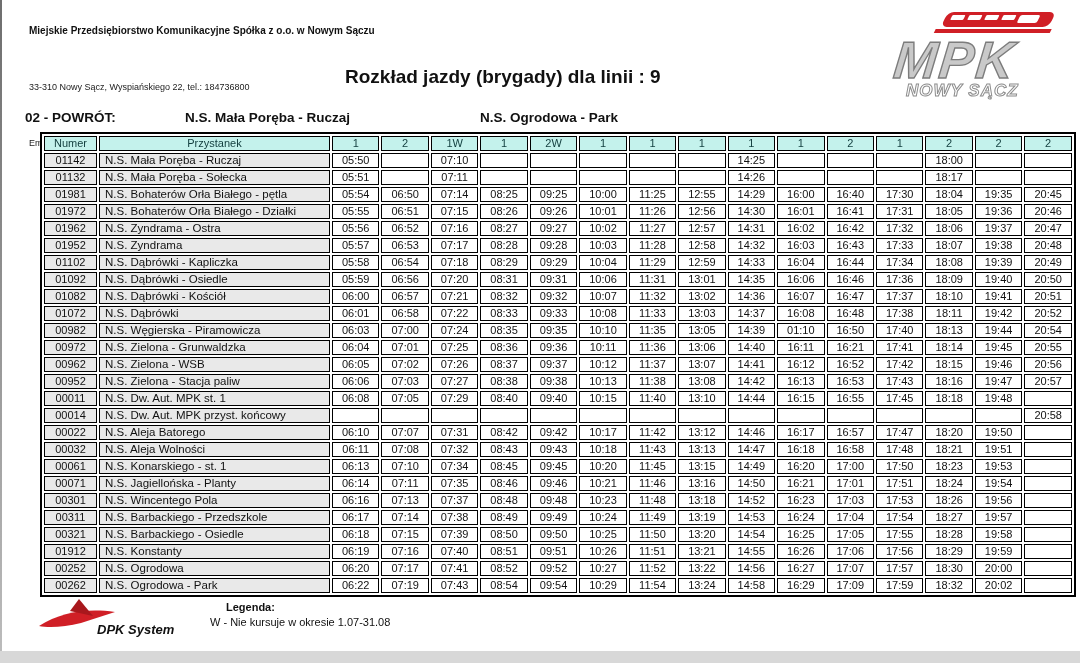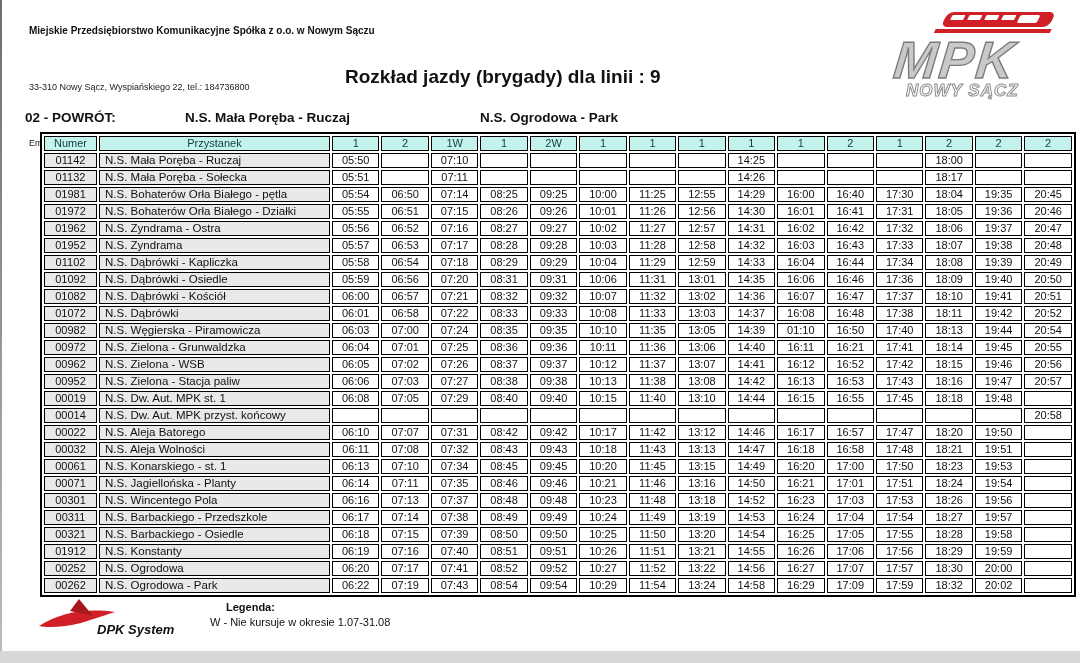--- a/index.html
+++ b/index.html
@@ -379,21 +379,21 @@
         <td>13:08</td>
         <td>14:42</td>
         <td>16:13</td>
         <td>16:53</td>
         <td>17:43</td>
         <td>18:16</td>
         <td>19:47</td>
         <td>20:57</td>
       </tr>
       <tr>
-        <td class="label">00019</td>
+        <td class="label">00011</td>
         <td class="label stop">N.S. Dw. Aut. MPK st. 1</td>
         <td>06:08</td>
         <td>07:05</td>
         <td>07:29</td>
         <td>08:40</td>
         <td>09:40</td>
         <td>10:15</td>
         <td>11:40</td>
         <td>13:10</td>
         <td>14:44</td>

